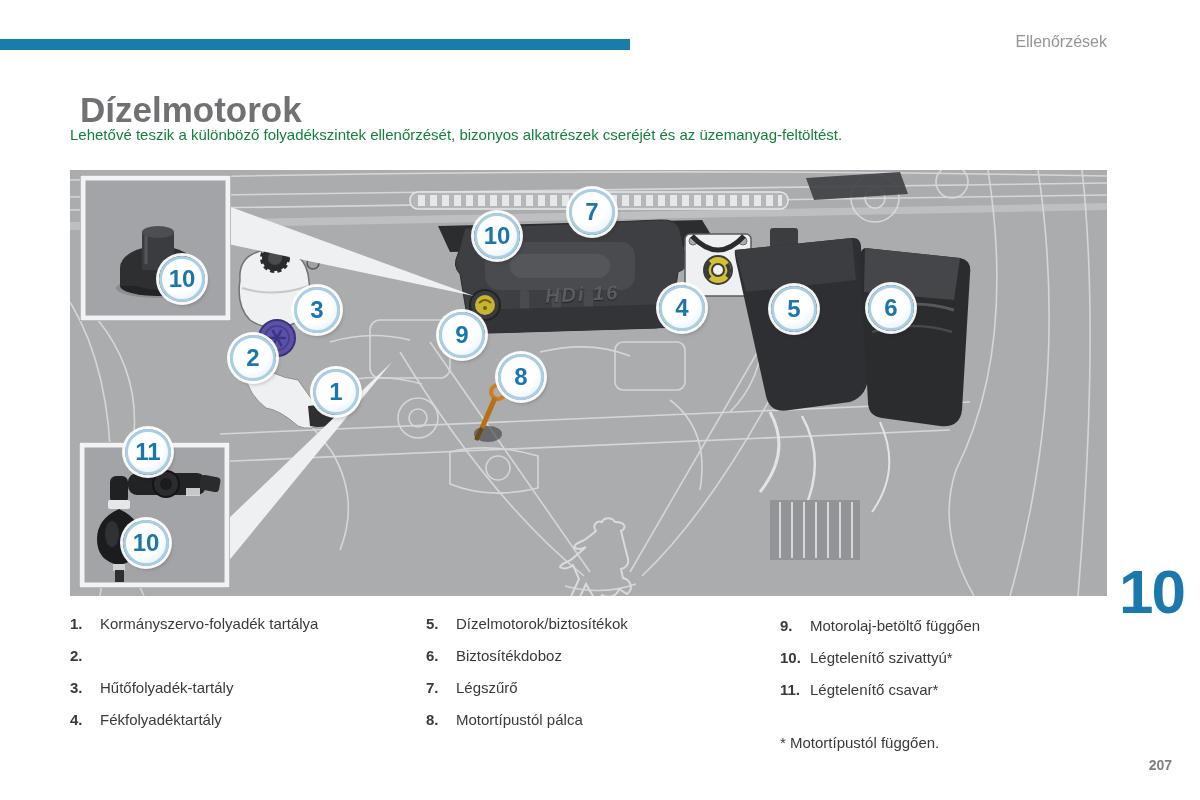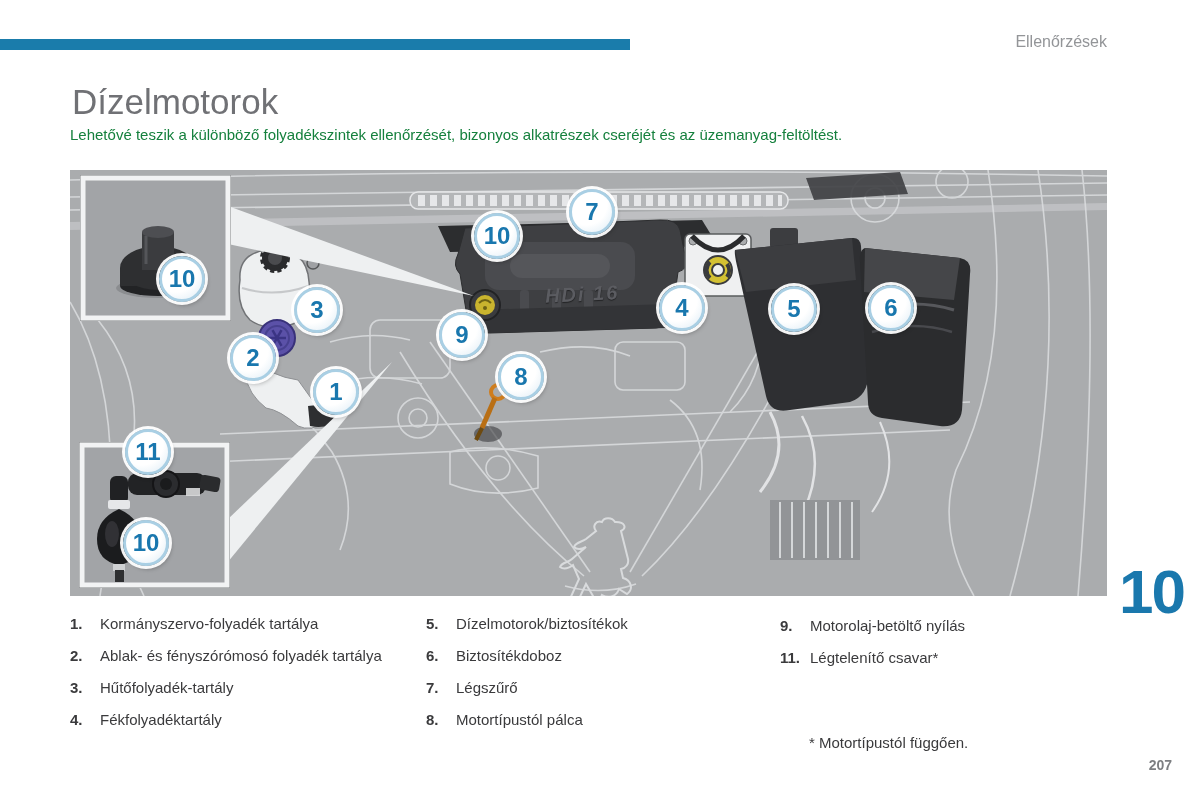--- a/index.html
+++ b/index.html
@@ -2,21 +2,21 @@
 <html><head>
 <meta charset="utf-8">
 <style>
   html,body{margin:0;padding:0;background:#ffffff;}
   .page{position:relative;width:1200px;height:800px;background:#ffffff;overflow:hidden;
         font-family:"Liberation Sans","DejaVu Sans",sans-serif;}
 
   .topbar{position:absolute;left:0;top:39px;width:630px;height:11px;background:#1a7cab;}
   .header-right{position:absolute;top:33px;right:93px;font-size:16px;color:#939598;}
 
-  .title{position:absolute;left:68px;top:78px;margin:4px;font-size:35px;font-weight:400;
+  .title{position:absolute;left:68px;top:78px;margin:12px;font-size:35px;font-weight:700;
          color:#707175;letter-spacing:0;}
   .subtitle{position:absolute;left:70px;top:126px;margin:0;font-size:15px;color:#15803d;}
 
   .diagram{position:absolute;left:70px;top:170px;width:1037px;height:426px;background:#aaacae;}
   .diagram svg{position:absolute;left:0;top:0;}
 
   .hdi{position:absolute;left:475px;top:112px;width:110px;font-size:20px;font-weight:bold;
        font-style:italic;color:#5b5c61;letter-spacing:2px;transform:rotate(-3deg);
        text-shadow:0 1px 1px rgba(0,0,0,0.45);}
 
@@ -26,21 +26,21 @@
           display:flex;align-items:center;justify-content:center;
           box-shadow:0 0 0 3px rgba(255,255,255,0.95),2px 3px 4px rgba(0,0,0,0.28);}
   .bubble::before{content:"";position:absolute;left:-7px;bottom:-4px;width:12px;height:12px;
           background:linear-gradient(135deg,#ffffff,#e4eff6);
           border-left:3px solid #a9cfe4;border-bottom:3px solid #a9cfe4;
           transform:rotate(24deg);border-radius:2px;z-index:-1;}
 
   .legend-col{position:absolute;width:360px;}
   .legend-item{display:flex;height:32px;align-items:center;font-size:15px;color:#3a3a3c;}
   .legend-item .num{width:30px;font-weight:bold;flex:0 0 30px;}
-  .footnote{position:absolute;left:780px;top:734px;font-size:15px;color:#3a3a3c;margin-left:29px;}
+  .footnote{position:absolute;left:780px;top:734px;font-size:15px;color:#3a3a3c;}
 
   .chapter-num{position:absolute;right:16px;top:564px;font-size:62px;line-height:0.9;
                font-weight:700;color:#1a78ad;letter-spacing:-2px;}
   .page-num{position:absolute;right:28px;top:757px;font-size:14px;font-weight:bold;color:#7d7f82;}
 </style>
 </head>
 <body>
 
 <div class="page">
 
@@ -234,21 +234,20 @@
     <div class="bubble" style="left:53px;top:350px;">10</div>
   </div>
 
   <div class="legend-col" style="left:70px;top:607px;">
     <div class="legend-item">
       <span class="num">1.</span>
       <span class="lbl">Kormányszervo-folyadék tartálya</span>
       </div>
     <div class="legend-item">
       <span class="num">2.</span>
-      <span class="lbl">Ablak- és fényszórómosó folyadék tartálya</span>
       </div>
     <div class="legend-item">
       <span class="num">3.</span>
       <span class="lbl">Hűtőfolyadék-tartály</span>
       </div>
     <div class="legend-item">
       <span class="num">4.</span>
       <span class="lbl">Fékfolyadéktartály</span>
       </div>
   </div>
@@ -268,21 +267,25 @@
       </div>
     <div class="legend-item">
       <span class="num">8.</span>
       <span class="lbl">Motortípustól pálca</span>
       </div>
   </div>
 
   <div class="legend-col" style="left:780px;top:609px;">
     <div class="legend-item">
       <span class="num">9.</span>
-      <span class="lbl">Motorolaj-betöltő nyílás</span>
+      <span class="lbl">Motorolaj-betöltő függően</span>
+      </div>
+    <div class="legend-item">
+      <span class="num">10.</span>
+      <span class="lbl">Légtelenítő szivattyú*</span>
       </div>
     <div class="legend-item">
       <span class="num">11.</span>
       <span class="lbl">Légtelenítő csavar*</span>
       </div>
   </div>
 
   <div class="footnote">* Motortípustól függően.</div>
 
   <div class="chapter-num">10</div>

